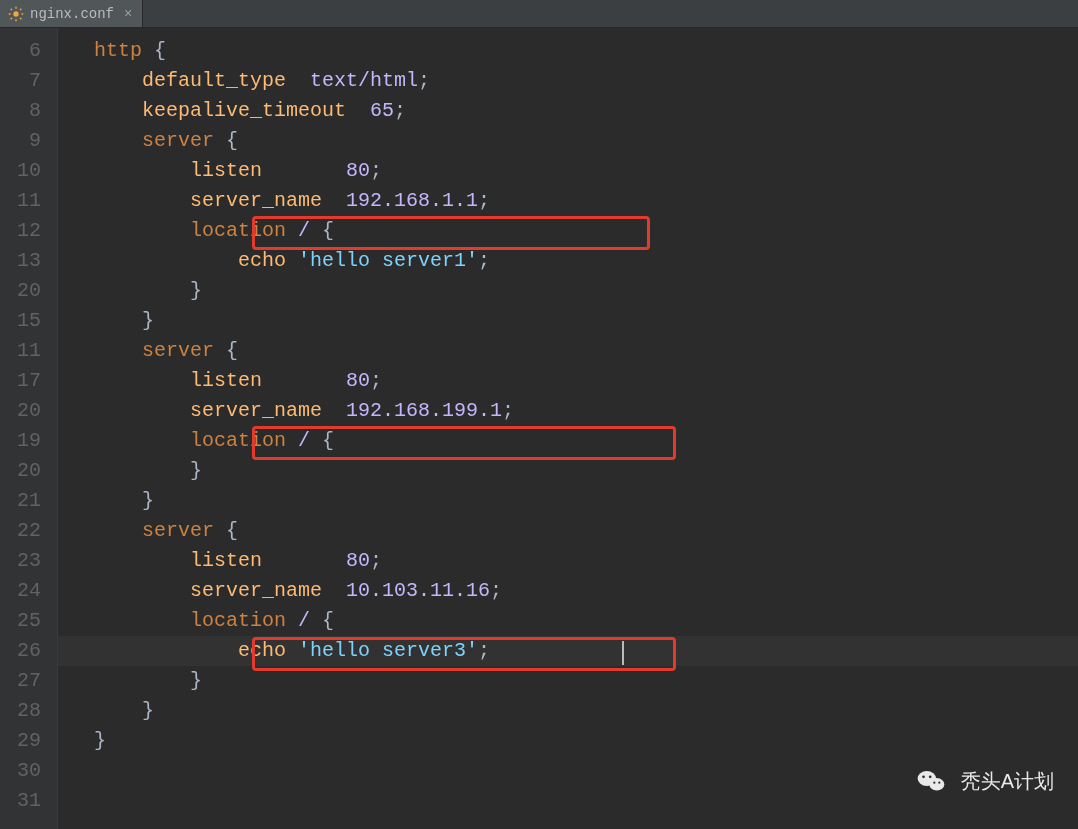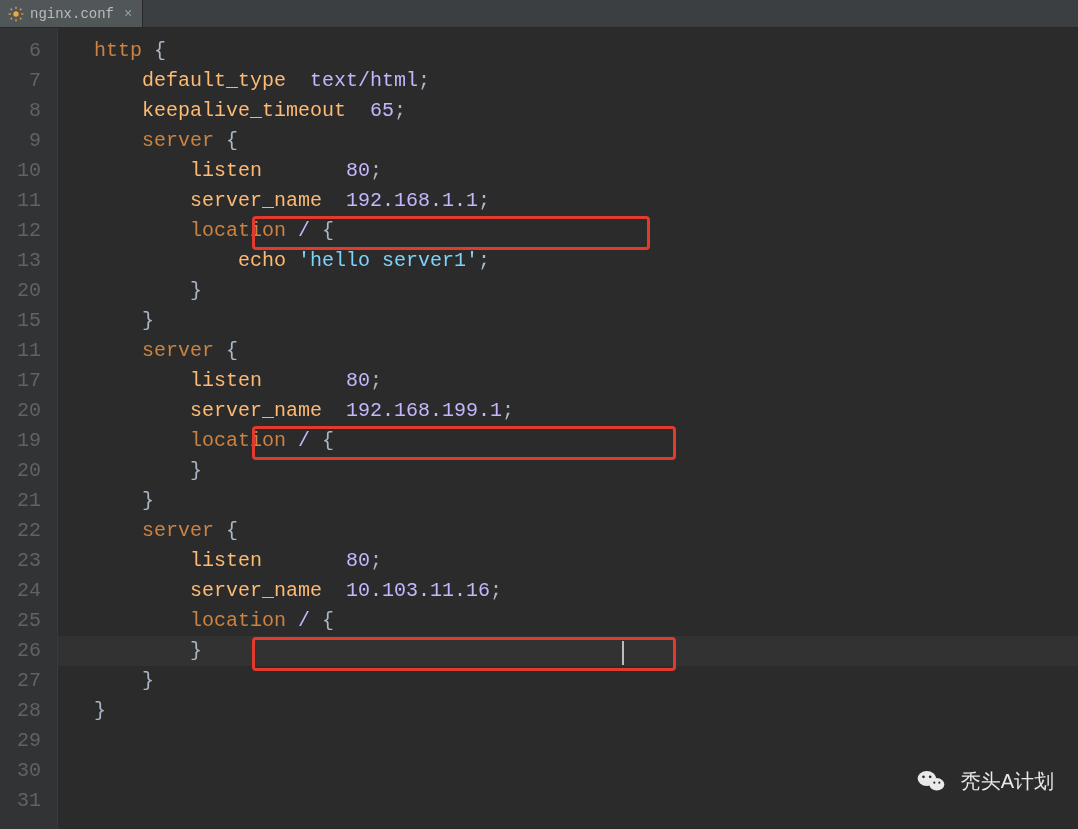--- a/index.html
+++ b/index.html
@@ -190,20 +190,21 @@
         <div class="code-line"><span class="tok-dir">    </span><span class="tok-kw">server</span><span class="tok-punc"> {</span></div>
         <div class="code-line"><span class="tok-dir">        </span><span class="tok-dir">listen       </span><span class="tok-val">80</span><span class="tok-punc">;</span></div>
         <div class="code-line"><span class="tok-dir">        </span><span class="tok-dir">server_name  </span><span class="tok-val">192.168.199.1</span><span class="tok-punc">;</span></div>
         <div class="code-line"><span class="tok-dir">        </span><span class="tok-kw">location</span><span class="tok-dir"> </span><span class="tok-val">/</span><span class="tok-punc"> {</span></div>
         <div class="code-line"><span class="tok-dir">        </span><span class="tok-punc">}</span></div>
         <div class="code-line"><span class="tok-dir">    </span><span class="tok-punc">}</span></div>
         <div class="code-line"><span class="tok-dir">    </span><span class="tok-kw">server</span><span class="tok-punc"> {</span></div>
         <div class="code-line"><span class="tok-dir">        </span><span class="tok-dir">listen       </span><span class="tok-val">80</span><span class="tok-punc">;</span></div>
         <div class="code-line"><span class="tok-dir">        </span><span class="tok-dir">server_name  </span><span class="tok-val">10.103.11.16</span><span class="tok-punc">;</span></div>
         <div class="code-line"><span class="tok-dir">        </span><span class="tok-kw">location</span><span class="tok-dir"> </span><span class="tok-val">/</span><span class="tok-punc"> {</span></div>
+        <div class="code-line"><span class="tok-dir">            </span><span class="tok-dir">echo </span><span class="tok-str">'hello server3'</span><span class="tok-punc">;</span></div>
         <div class="code-line"><span class="tok-dir">        </span><span class="tok-punc">}</span></div>
         <div class="code-line"><span class="tok-dir">    </span><span class="tok-punc">}</span></div>
         <div class="code-line"><span class="tok-dir"></span><span class="tok-punc">}</span></div>
       </div>
     <div class="red-box box1"></div>
     <div class="red-box box2"></div>
     <div class="red-box box3"></div>
     <div class="caret"></div>
   </div>
 </div>

